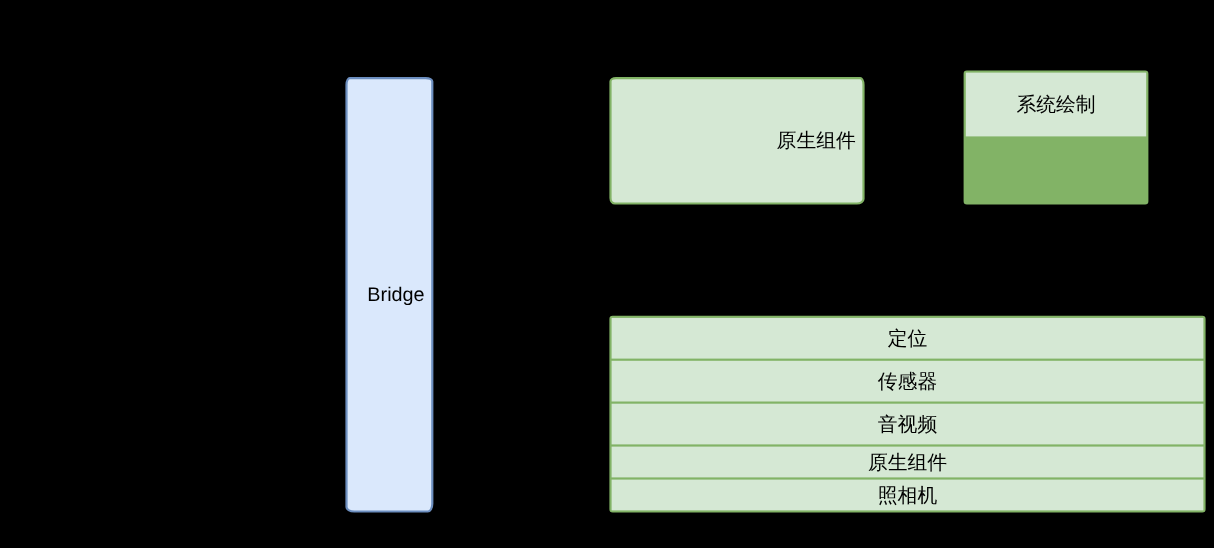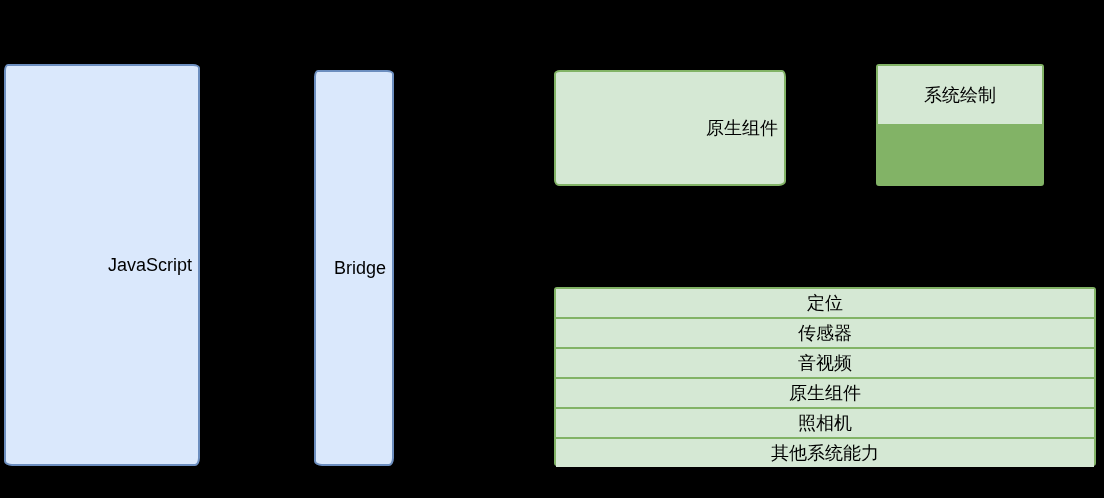--- a/index.html
+++ b/index.html
@@ -86,23 +86,20 @@
   .label {
     display: inline-block;
     padding: 2px 6px;
   }
 </style>
 </head>
 <body>
 
 <div class="canvas">
 
-  <div class="node blue js-box">
-    <span class="label">JavaScript</span>
-  </div>
 
   <div class="node blue bridge-box">
     <span class="label">Bridge</span>
   </div>
 
   <div class="node green native-box">
     <span class="label">原生组件</span>
   </div>
 
   <div class="stack system-stack">
@@ -120,18 +117,15 @@
     </div>
     <div class="cell">
       <span class="label">音视频</span>
     </div>
     <div class="cell">
       <span class="label">原生组件</span>
     </div>
     <div class="cell">
       <span class="label">照相机</span>
     </div>
-    <div class="cell">
-      <span class="label">其他系统能力</span>
-    </div>
   </div>
 
 </div>
 
 </body></html>

